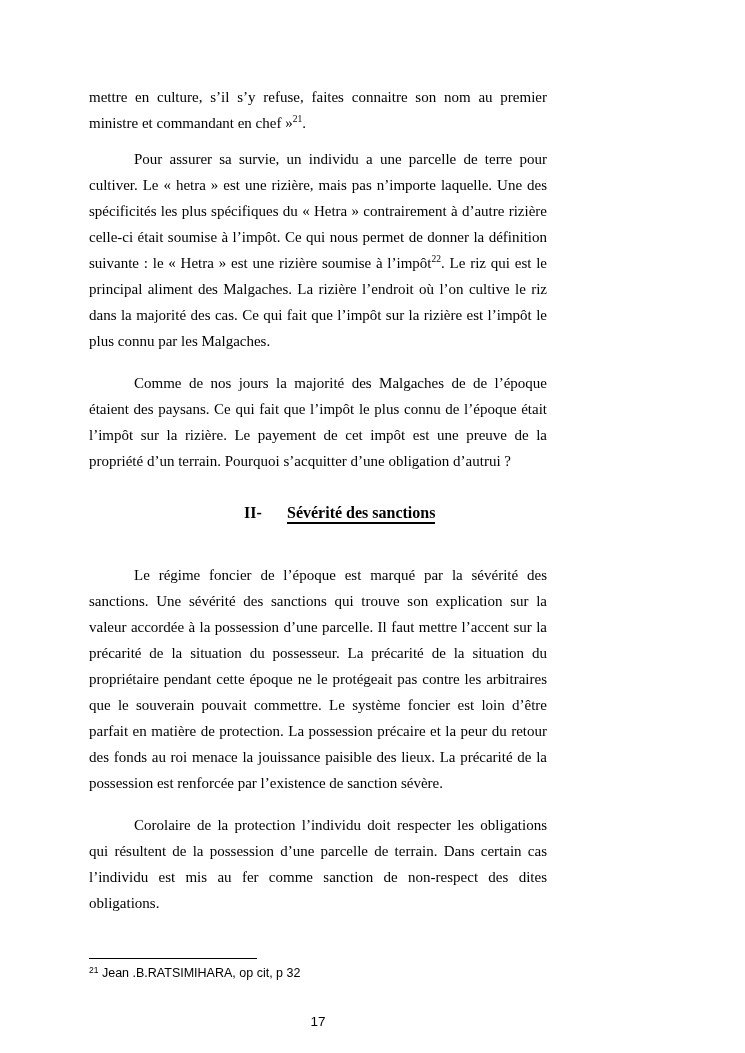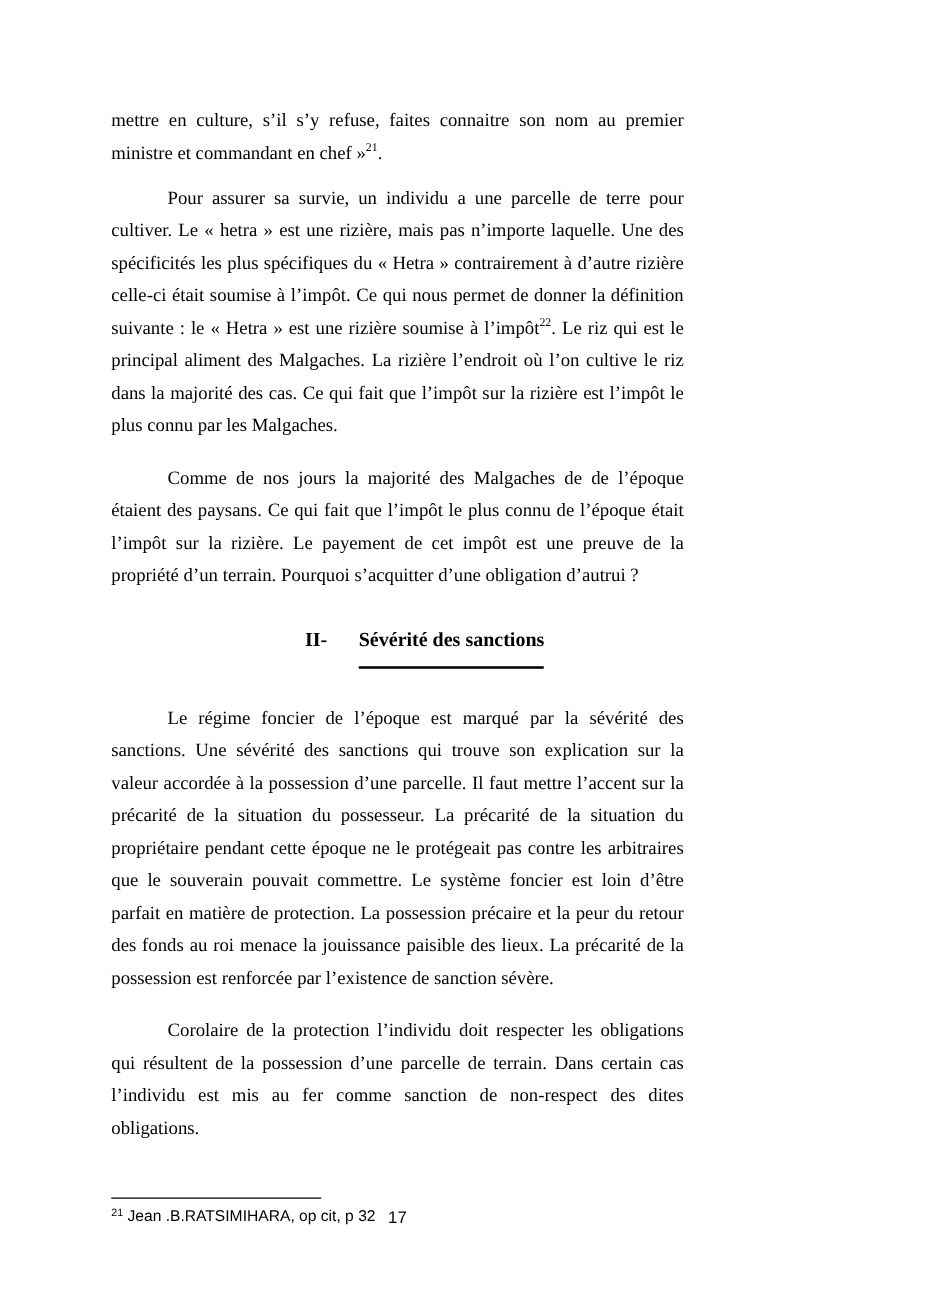--- a/index.html
+++ b/index.html
@@ -35,21 +35,21 @@
   h2.heading {
     margin: 26px 0 36px 0;
     padding-left: 155px;
     font-size: 16px;
     font-weight: bold;
     line-height: 26px;
   }
   .heading-num { display: inline-block; width: 43px; }
   .heading-title {
     border-bottom: 2px solid #000;
-    padding-bottom: 12px;
+    padding-bottom: 1px;
   }
   .footnotes {
     margin-top: 42px;
     font-family: "Liberation Sans", "DejaVu Sans", sans-serif;
     font-size: 12.5px;
     line-height: 18px;
   }
   .fn-rule {
     width: 168px;
     border-top: 1.5px solid #000;
@@ -59,21 +59,21 @@
     font-size: 8.5px;
     line-height: 0;
     position: relative;
     top: -4px;
     vertical-align: baseline;
   }
   .page-number {
     position: absolute;
     left: 0;
     right: 0;
-    top: 966px;
+    top: 1014px;
     text-align: center;
     font-family: "Liberation Sans", "DejaVu Sans", sans-serif;
     font-size: 13.5px;
     color: #000;
   }
 </style>
 </head>
 <body>
 
 <div class="page">

